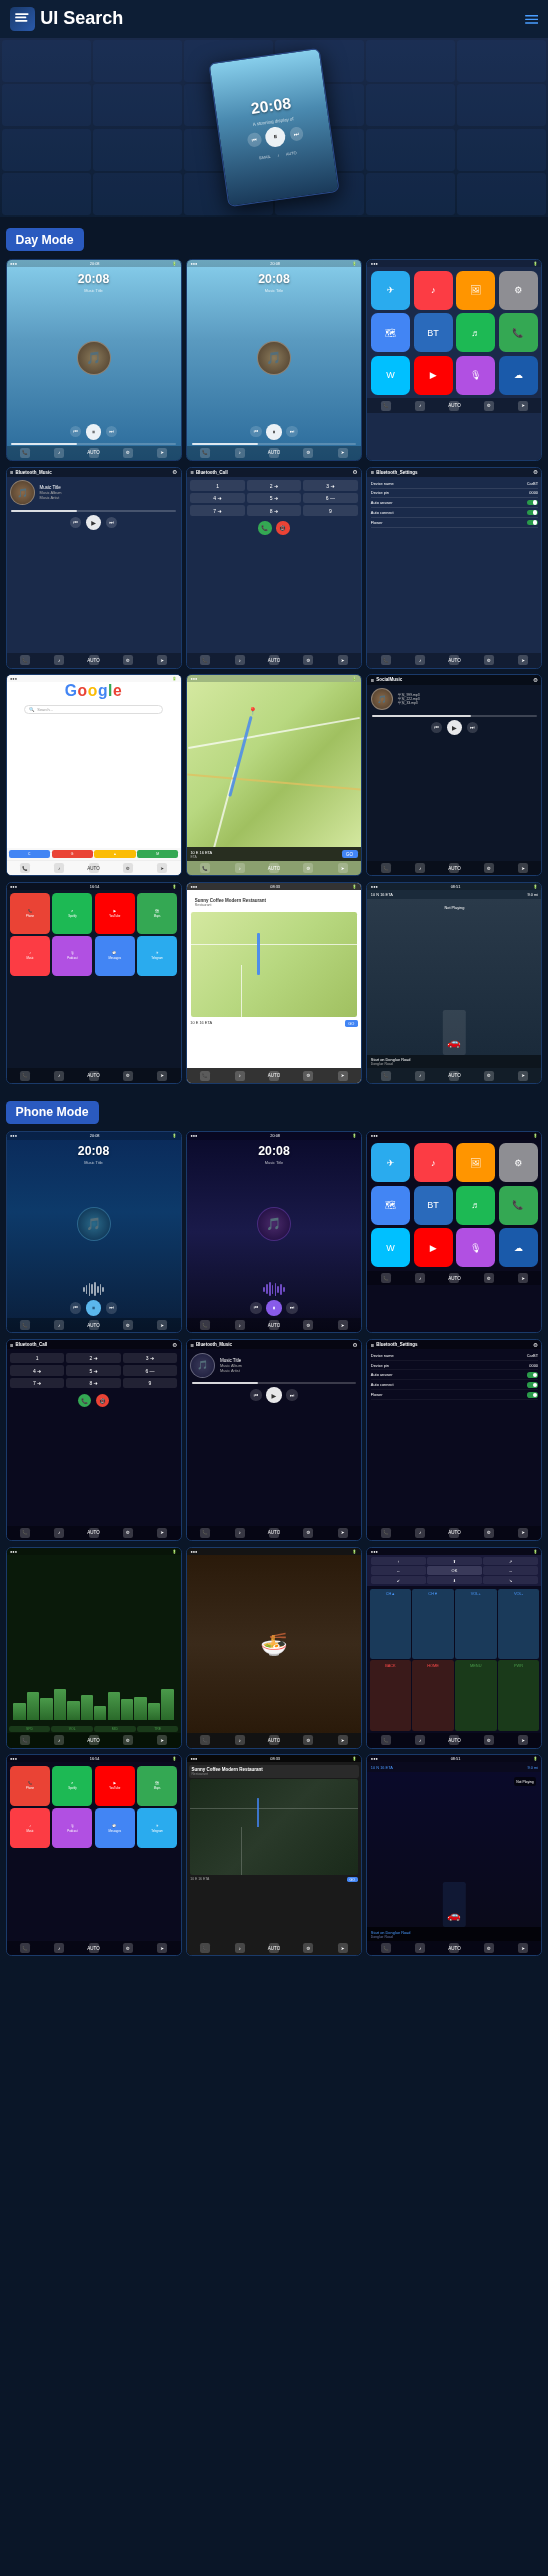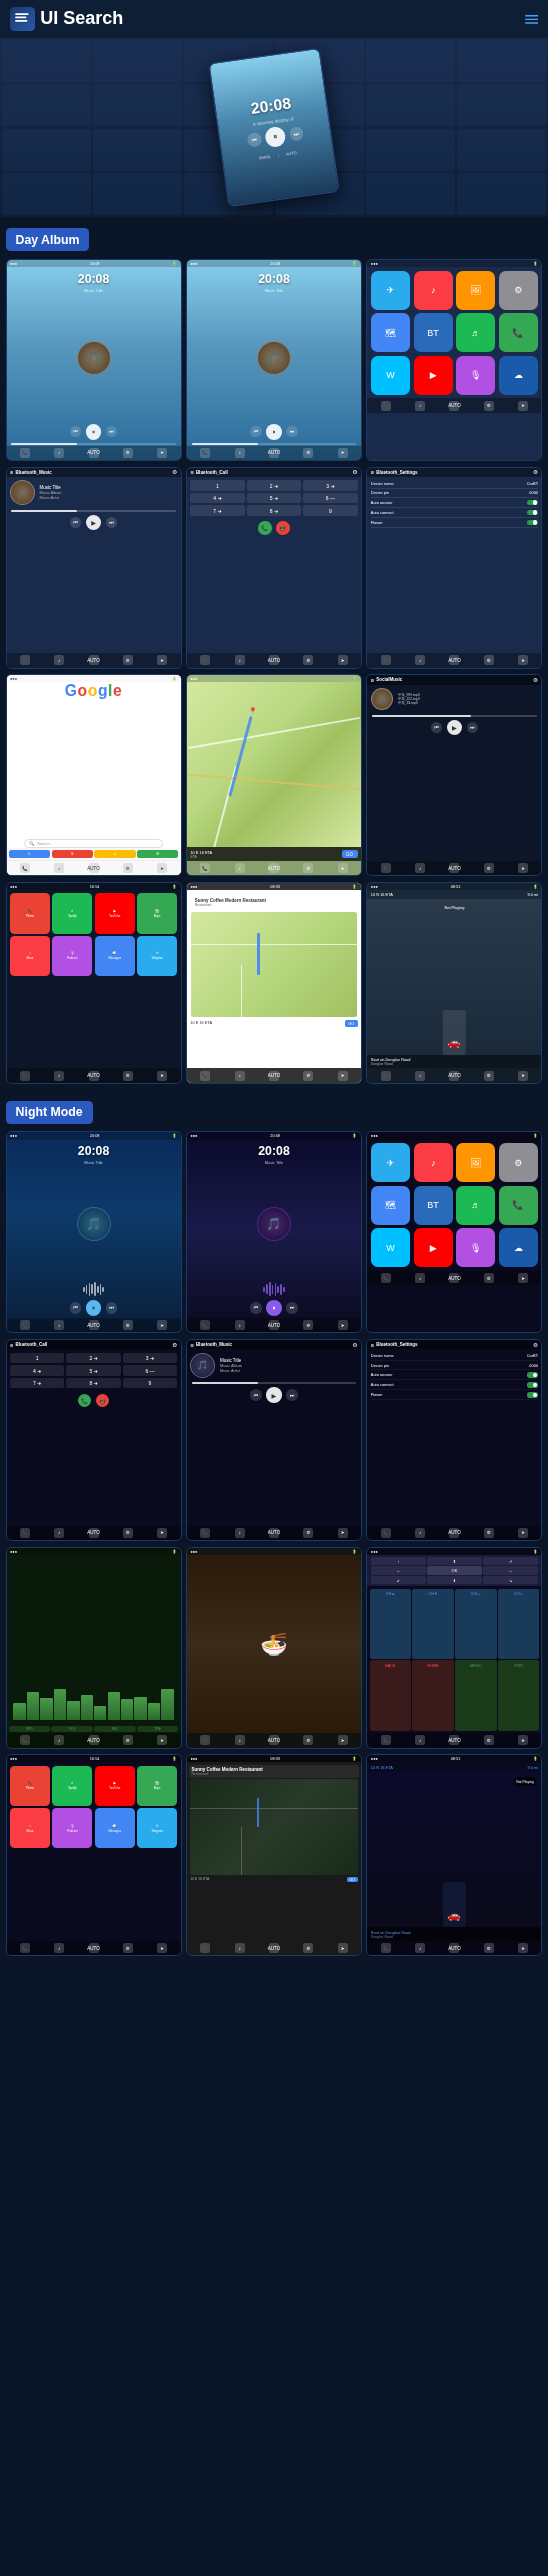--- a/index.html
+++ b/index.html
@@ -445,21 +445,21 @@
       <div style="display:flex; gap:6.7px; font-size:3.9px; color:rgba(255,255,255,0.7); margin-top:2.2px;">
         <span>EMAIL</span>
           <span>♪</span>
           <span>AUTO</span>
       </div>
     </div>
   </div>
 </div>
 
 <div>
-  <span class="section-label">Day Album</span>
+  <span class="section-label">Day Mode</span>
 
   
   <div class="screens-grid">
 
     <div class="screen-card">
       <div style="width:100%; aspect-ratio:1/1.15; background: linear-gradient(180deg, #87ceeb 0%, #5a9ac0 40%, #2a6a9a 100%); position:relative; overflow:hidden; display:flex; flex-direction:column;">
         <div class="status-bar">
           <span>●●●</span>
             <span>20:08</span>
             <span>🔋</span>
@@ -660,21 +660,21 @@
   
   <div class="screens-grid">
 
     <div class="screen-card">
       <div style="width:100%; aspect-ratio:1/1.15; background: #fff; position:relative; overflow:hidden; display:flex; flex-direction:column;">
         <div class="status-bar" style="background: #f8f8f8; color:#333;">
           <span>●●●</span>
             <span></span>
             <span>🔋</span>
         </div>
-        <div style="display:flex; justify-content:space-between; align-items:center; flex:1; flex-direction:column; gap:4.5px;">
+        <div style="display:flex; justify-content:flex-start; align-items:center; flex:1; flex-direction:column; gap:4.5px;">
           <div style="font-size:15.7px; font-weight:bold; letter-spacing:0.6px;">
             <span style="color:#4285f4;">G</span><span style="color:#ea4335;">o</span><span style="color:#fbbc05;">o</span><span style="color:#4285f4;">g</span><span style="color:#34a853;">l</span><span style="color:#ea4335;">e</span>
           </div>
           <div style="width:80%; height:9px; border-radius:11.2px; border:0.6px solid #ddd; display:flex; align-items:center; padding:0 4.5px; gap:2.2px;">
             <span style="font-size:4.5px; color:#999;">🔍</span>
             <span style="font-size:3.9px; color:#999;">Search...</span>
           </div>
         </div>
         <div style="background:#f8f8f8; padding:2.2px; display:grid; grid-template-columns:repeat(4,1fr); gap:1.7px;">
           <div style="background:#4285f4; border-radius:2.2px; height:7.8px; display:flex; align-items:center; justify-content:center; font-size:3.4px; color:#fff;">C</div>
@@ -854,21 +854,21 @@
           <div class="bottom-icon">AUTO</div>
           <div class="bottom-icon">⚙</div>
           <div class="bottom-icon">➤</div>
         </div>
       </div>
     </div>
   </div>
 </div>
 
 <div>
-  <span class="section-label">Night Mode</span>
+  <span class="section-label">Phone Mode</span>
 
   
   <div class="screens-grid">
 
     <div class="screen-card">
       <div style="width:100%; aspect-ratio:1/1.15; background: linear-gradient(180deg, #0a2a5a 0%, #0d3a6a 40%, #0a1e3a 100%); position:relative; overflow:hidden; display:flex; flex-direction:column;">
         <div class="status-bar">
           <span>●●●</span>
             <span>20:08</span>
             <span>🔋</span>

